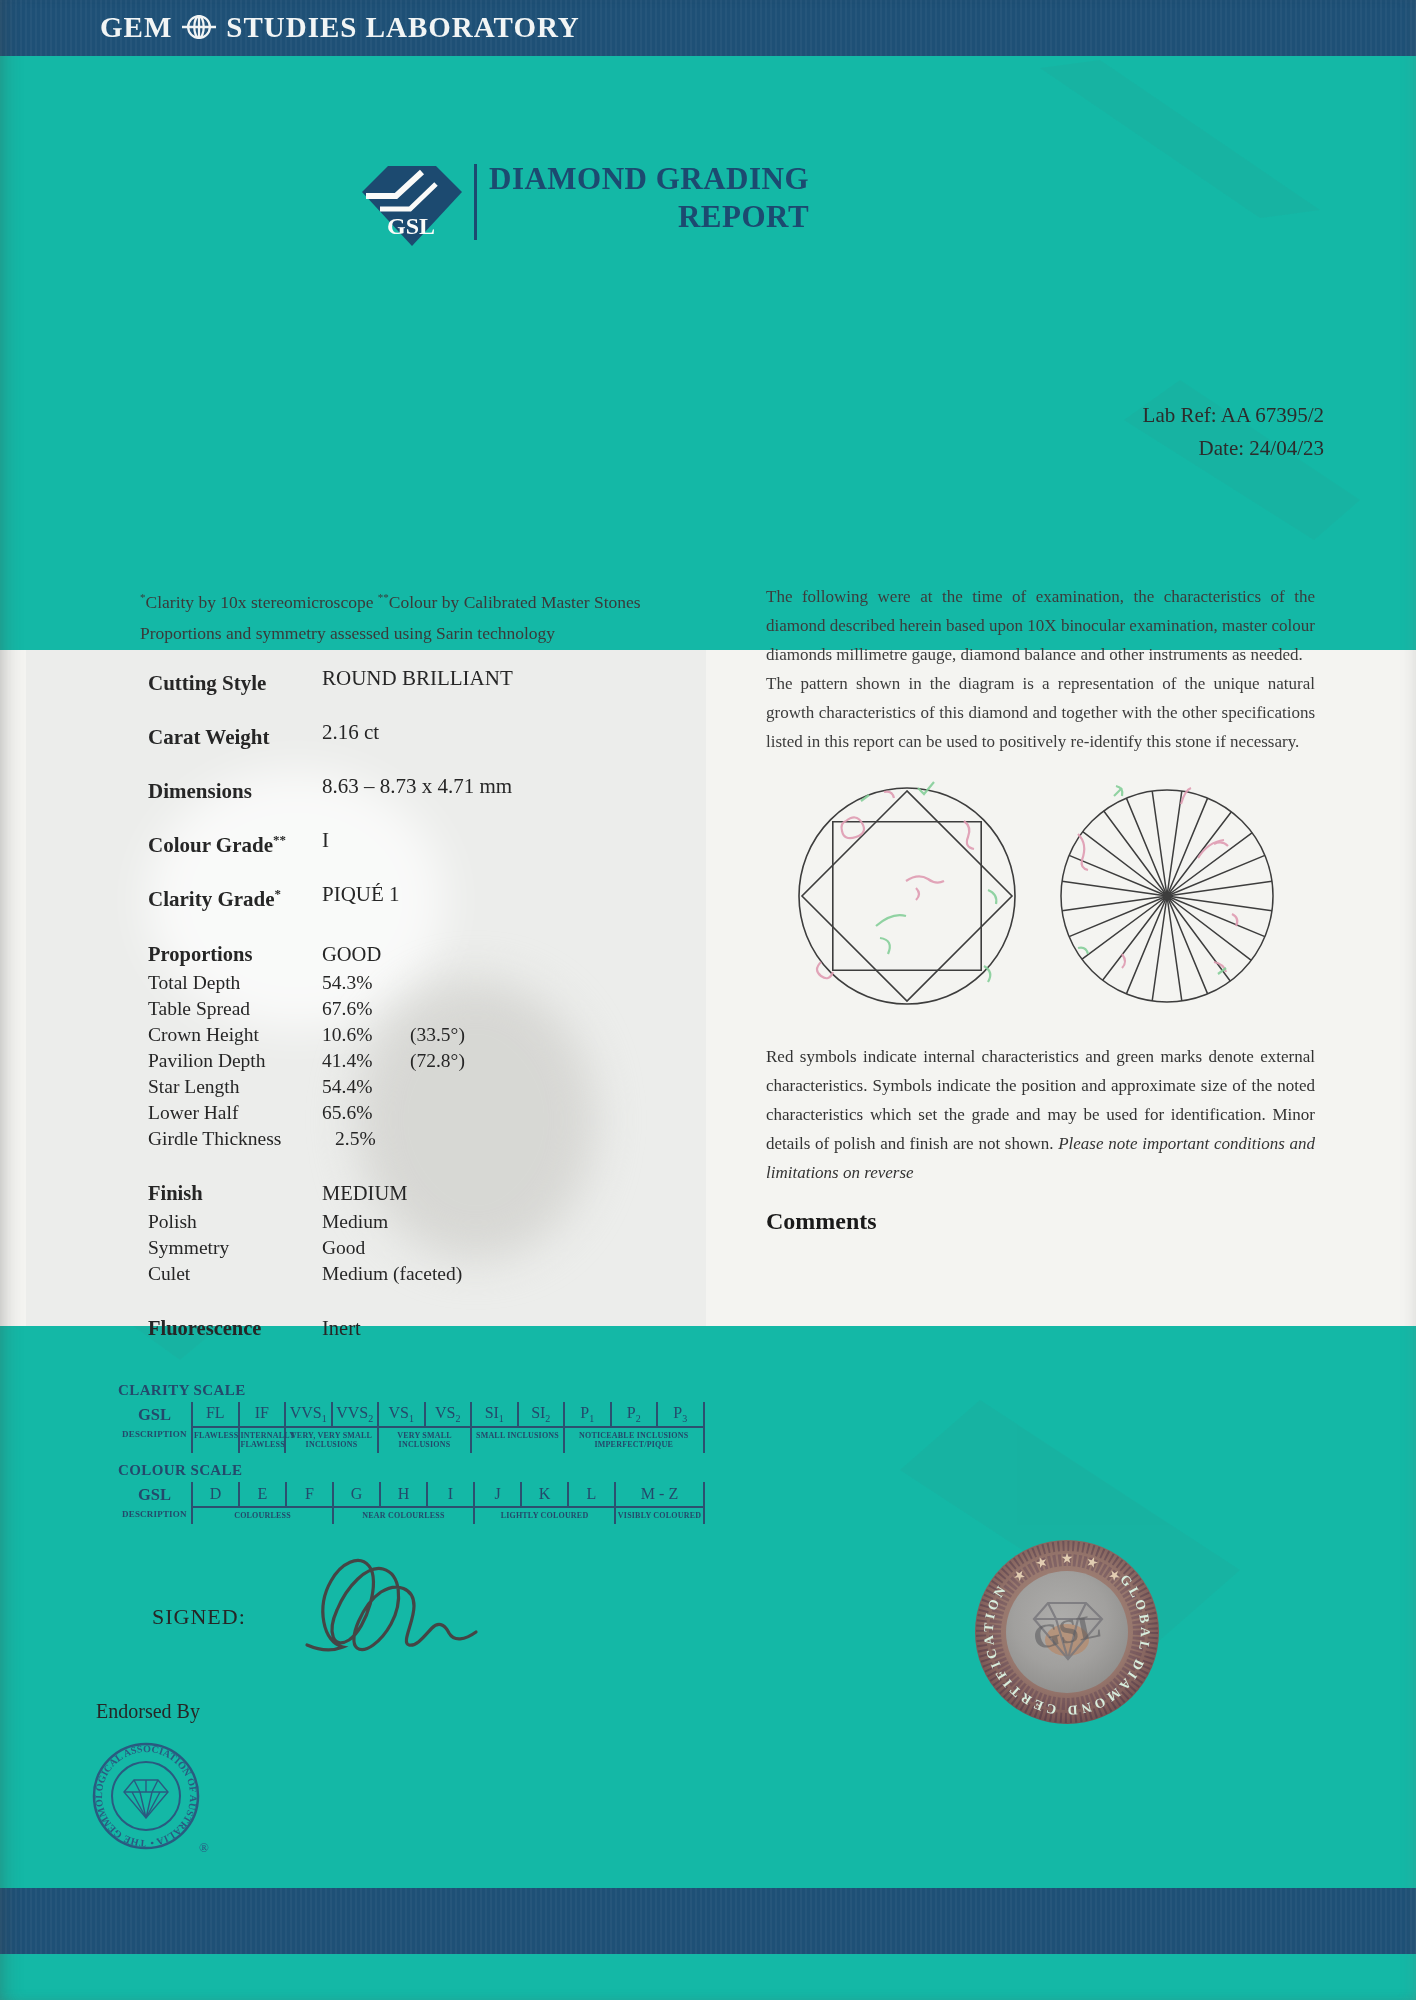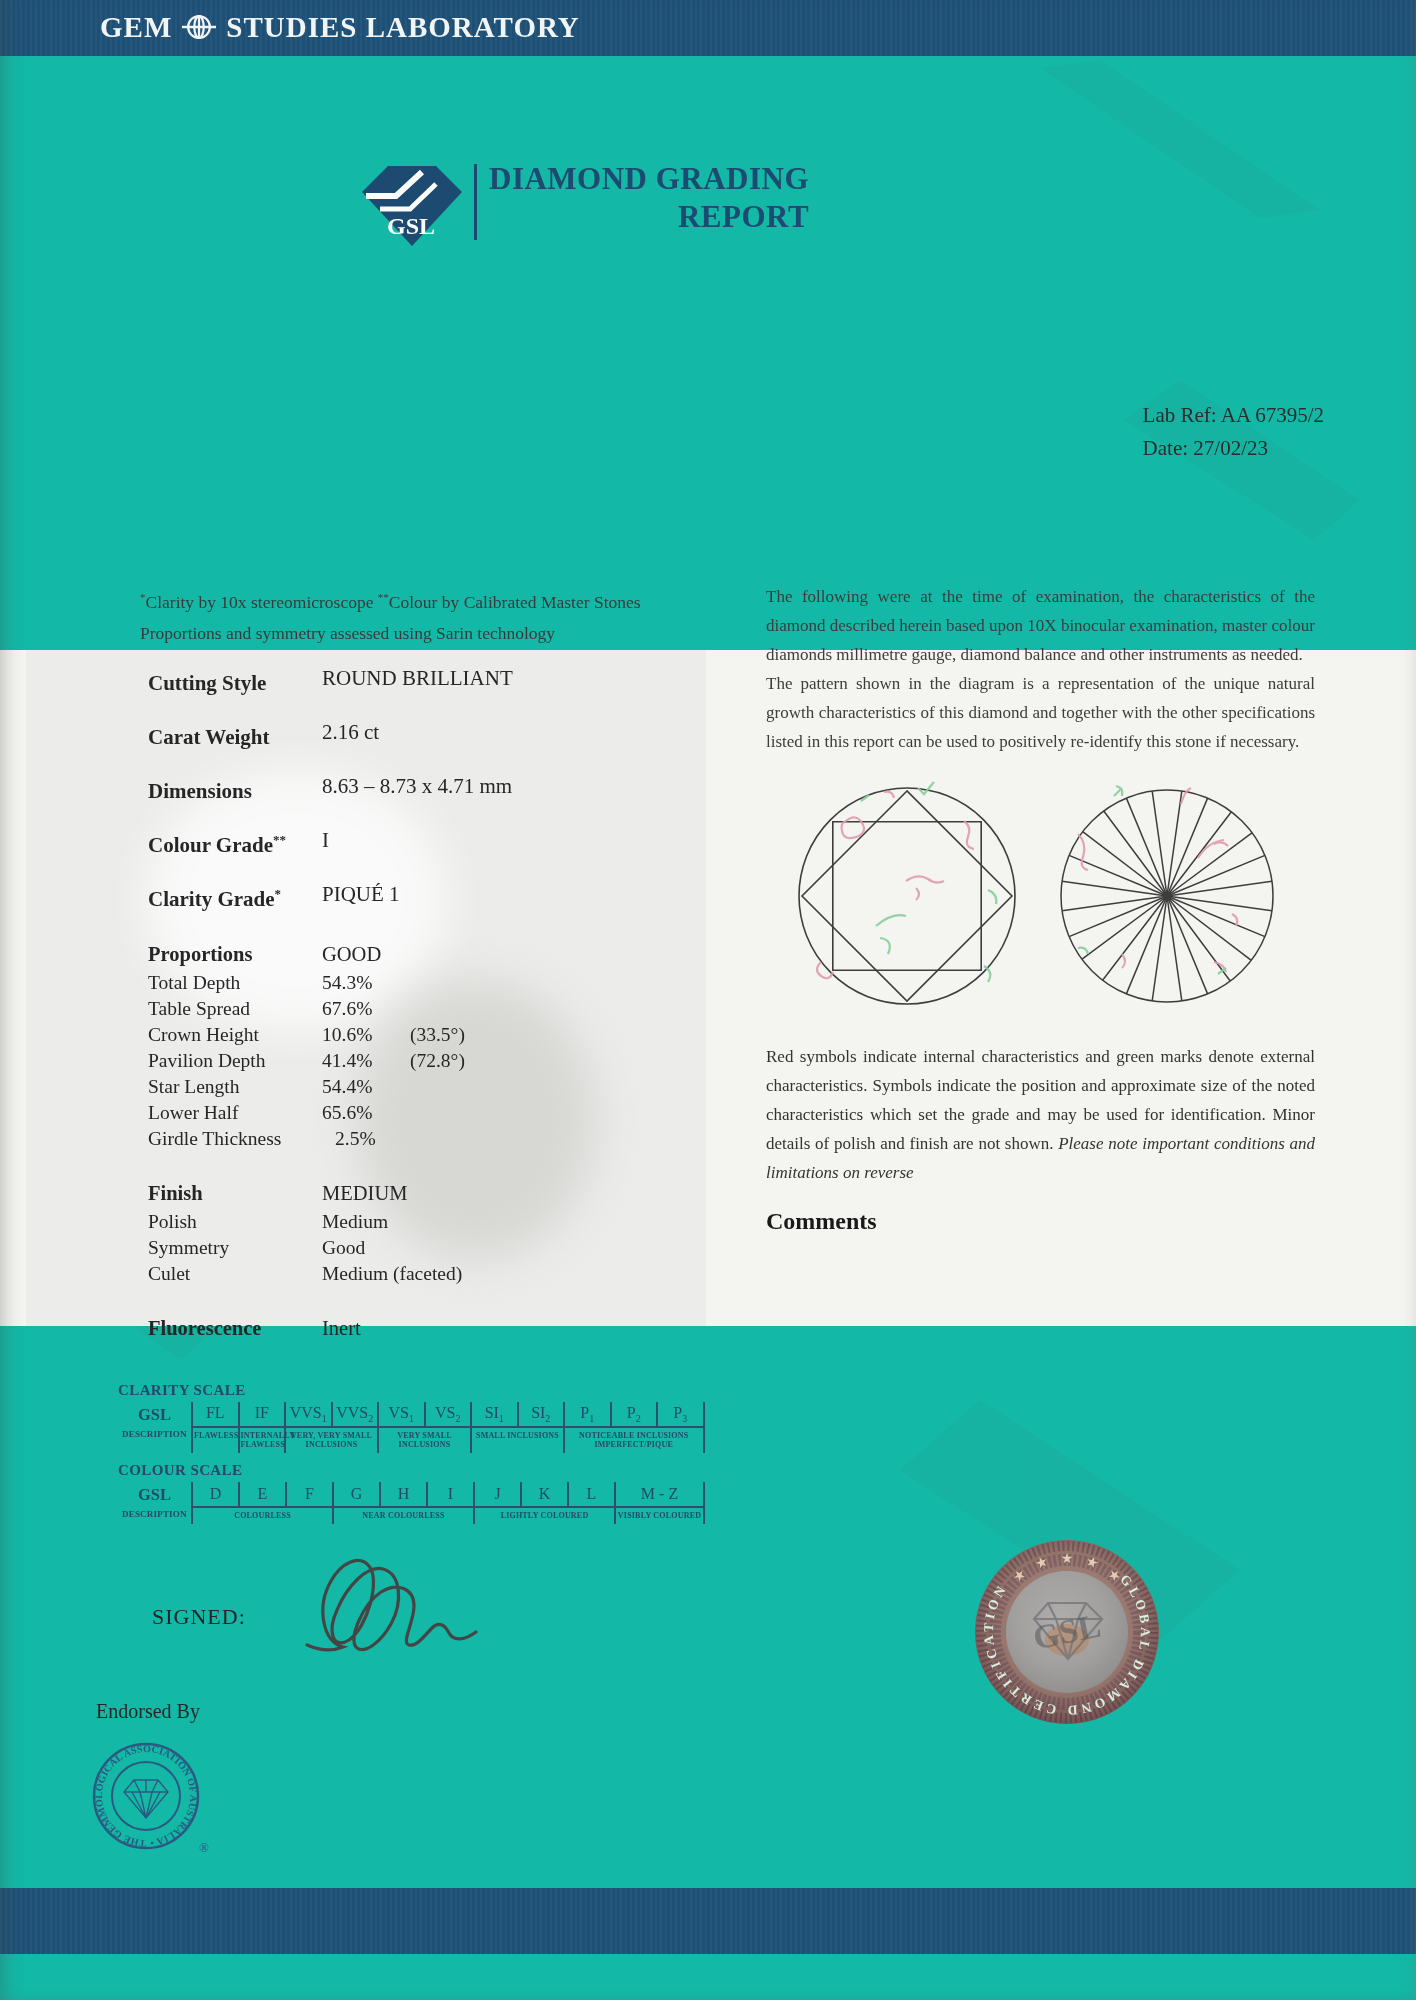--- a/index.html
+++ b/index.html
@@ -24,21 +24,21 @@
   .panel{position:absolute;left:26px;top:650px;width:680px;height:676px;background:#ecedeb;z-index:0;}
   .blob{position:absolute;border-radius:50%;filter:blur(22px);}
   .blob1{left:120px;top:120px;width:300px;height:260px;background:rgba(255,255,255,.7);}
   .blob2{left:330px;top:330px;width:240px;height:280px;background:rgba(210,210,206,.8);}
   
   .logo-svg{position:absolute;left:352px;top:156px;z-index:2;}
   .logo-divider{position:absolute;left:474px;top:164px;width:3px;height:76px;background:#1c4a70;z-index:2;}
   .title{position:absolute;left:489px;top:160px;font-size:31px;line-height:38px;font-weight:bold;
         color:#1c4a70;letter-spacing:.5px;z-index:2;text-align:right;}
   
-  .ref-block{position:absolute;right:92px;top:399px;font-size:21px;line-height:33px;color:#2c2c2c;z-index:2;}
+  .ref-block{position:absolute;right:92px;top:399px;text-align:right;font-size:21px;line-height:33px;color:#2c2c2c;z-index:2;}
   
   .notes{position:absolute;left:140px;top:582px;font-size:17.5px;line-height:31px;color:#3a3a3a;z-index:2;}
   .notes sup{font-size:11px;}
   
   .left-col{position:absolute;left:148px;top:664px;width:548px;color:#262626;z-index:2;}
   .srow{display:flex;font-size:21px;line-height:28px;margin-bottom:21px;}
   .srow .lab{width:174px;font-weight:bold;flex:0 0 auto;}
   .srow sup{font-size:13px;}
   .sect{margin-top:27px;}
   .prow{display:flex;font-size:19.5px;line-height:26px;}
@@ -128,21 +128,21 @@
     <div>REPORT</div>
   </div>
 
   <div class="ref-block">
     <div>
       <span>Lab Ref:</span>
       <span>AA 67395/2</span>
     </div>
     <div>
       <span>Date:</span>
-      <span>27/02/23</span>
+      <span>24/04/23</span>
     </div>
   </div>
 
   <div class="notes">
     <div>
       <sup>*</sup><span>Clarity by 10x stereomicroscope </span><sup>**</sup><span>Colour by Calibrated Master Stones</span>
     </div>
     <div>Proportions and symmetry assessed using Sarin technology</div>
   </div>
 

